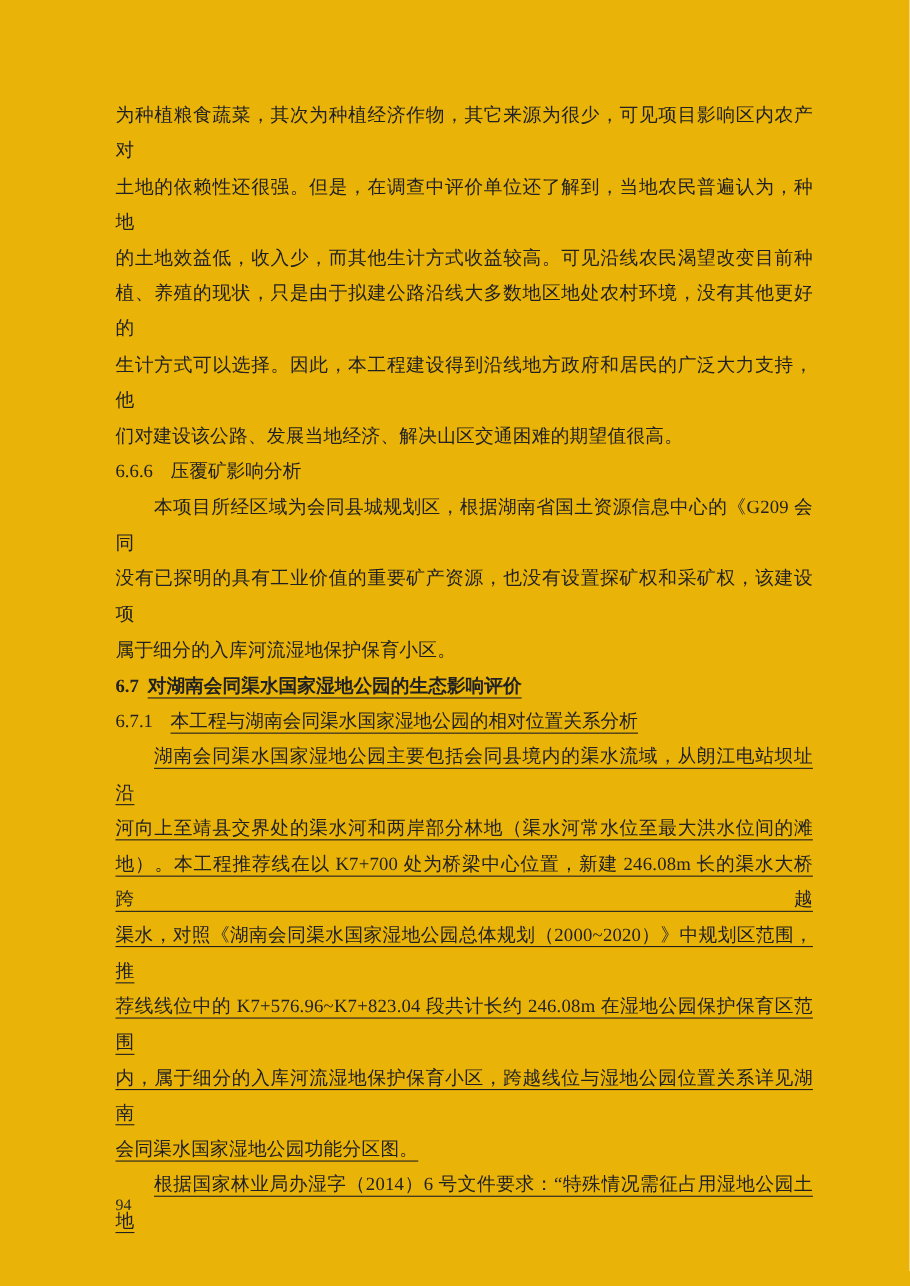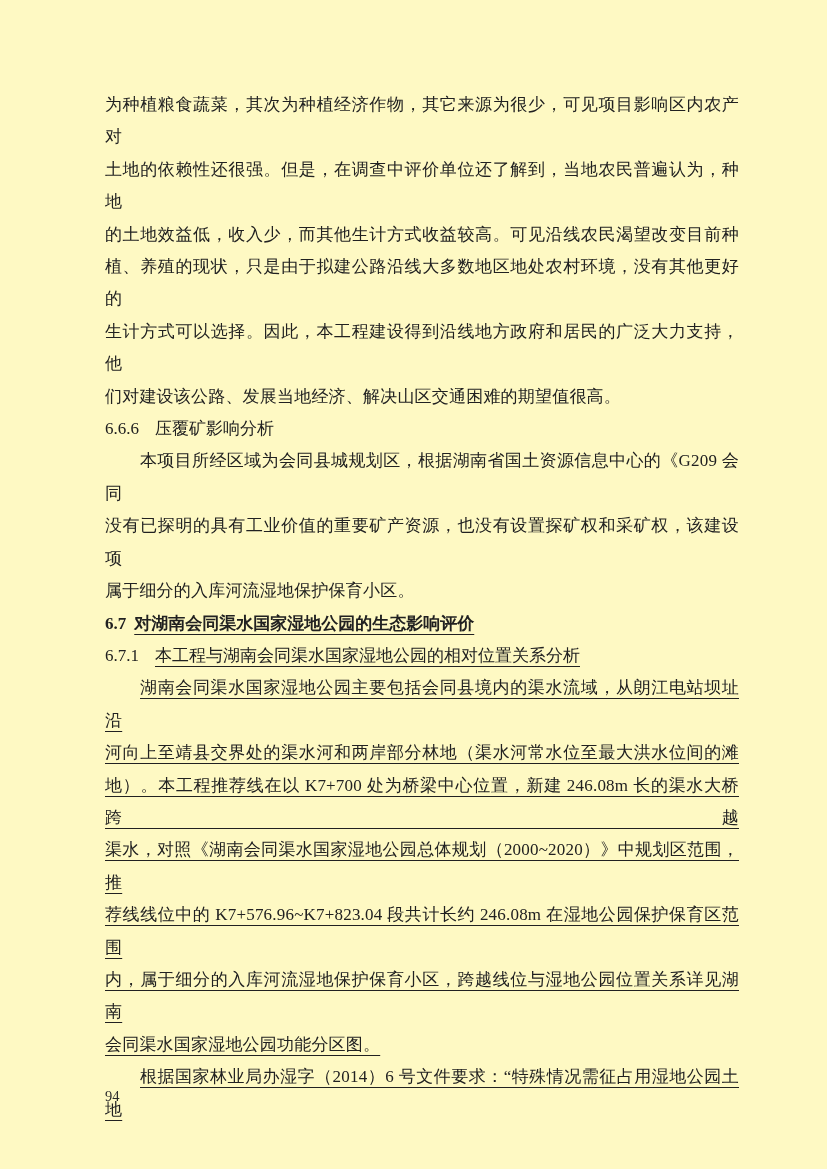--- a/index.html
+++ b/index.html
@@ -4,21 +4,21 @@
 <style>
   html, body {
     margin: 0;
     padding: 0;
     background: #ffffff;
   }
   .page {
     position: relative;
     width: 827px;
     height: 1169px;
-    background: #fef9c3;
+    background: #eab308;
     overflow: hidden;
     font-family: "Liberation Serif", "DejaVu Serif", serif;
     color: #212121;
   }
   .content {
     position: absolute;
     left: 105px;
     top: 89px;
     width: 634px;
     font-size: 17px;

